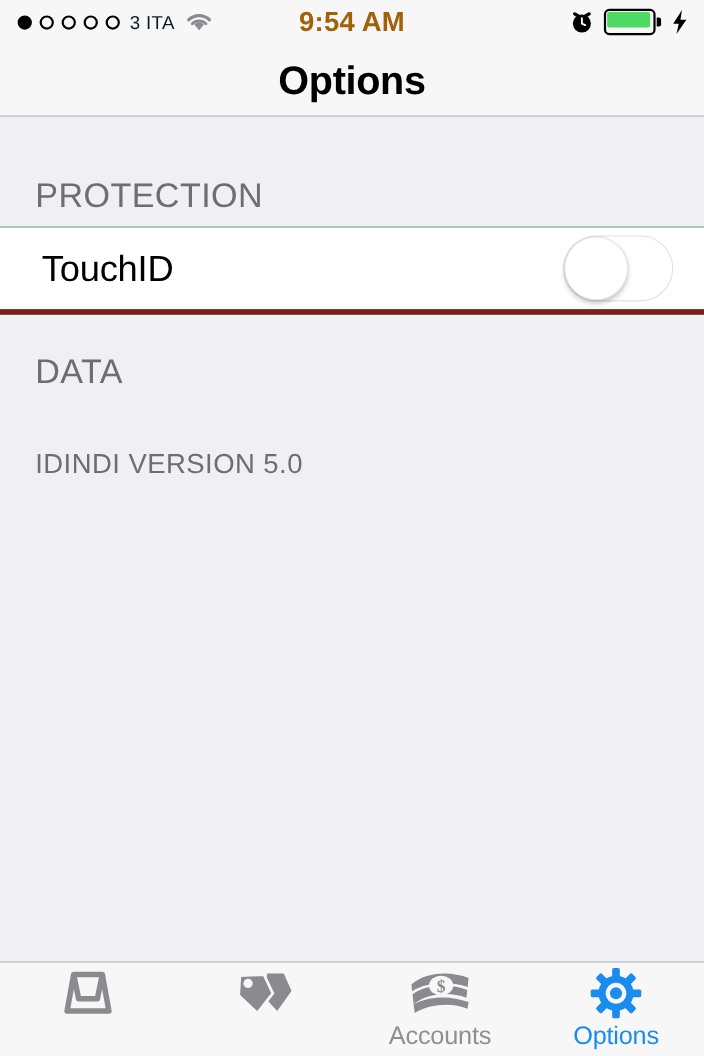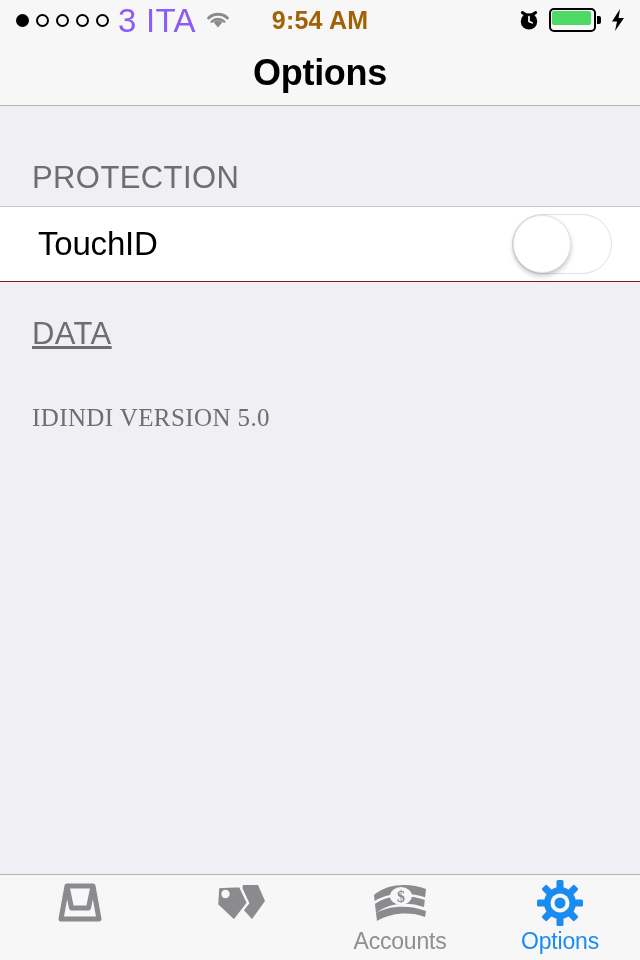--- a/index.html
+++ b/index.html
@@ -15,21 +15,21 @@
   
   .status-bar {
     position:absolute; top:0; left:0; width:640px; height:40px;
     background:#f7f7f7;
     display:flex; align-items:center;
   }
   .status-left { position:absolute; left:16px; top:0; height:40px; display:flex; align-items:center; gap:9px; }
   .sig-dots { display:flex; align-items:center; gap:7px; }
   .dot { width:13px; height:13px; border-radius:50%; border:2px solid #000; }
   .dot.filled { background:#000; }
-  .carrier { font-size:33px; color:#8b5cf6; letter-spacing:0.3px; line-height:1; }
+  .carrier { font-size:17px; color:#0f172a; letter-spacing:0.3px; line-height:1; }
   .wifi { width:26px; height:20px; position:relative; }
 
   .status-center {
     position:absolute; left:0; width:640px; top:0; height:40px;
     display:flex; align-items:center; justify-content:center;
   }
   .clock { font-size:25px; font-weight:bold; color:#a16207; letter-spacing:0.2px; }
 
   .status-right { position:absolute; right:14px; top:0; height:40px; display:flex; align-items:center; gap:9px; }
   .alarm { width:22px; height:22px; position:relative; }
@@ -51,23 +51,23 @@
   
   .content { position:absolute; top:107px; left:0; width:640px; height:767px; background:#efeff4; overflow:hidden; }
 
   .section-header {
     height:auto;
     padding:0 0 10px 32px;
     display:flex; align-items:flex-end;
     font-size:31px; color:#6d6d72; letter-spacing:0.4px;
   }
   .sh-protection { height:99px; }
-  .sh-data { height:80px;text-decoration:underline; }
-
-  .group { background:#15803d; border-top:1px solid #c8c7cc; border-bottom:1px solid #7f1d1d;text-align:center; }
+  .sh-data { height:80px; }
+
+  .group { background:#15803d; border-top:1px solid #c8c7cc; border-bottom:5px solid #7f1d1d;text-align:center; }
   .cell {
     position:relative; height:74px;
     display:flex; align-items:center; justify-content:space-between;
     padding:0 28px 0 38px;
     background:#ffffff;
   }
   .cell + .cell::before {
     content:""; position:absolute; left:32px; right:0; top:0; height:1px; background:#c8c7cc;
   }
   .cell-label { font-size:33px; color:#000; letter-spacing:-0.2px; }
@@ -79,21 +79,21 @@
     background:#ffffff; border:1.5px solid #e0e0e2;
   }
   .switch-knob {
     position:absolute; left:1px; top:1px; width:58px; height:58px; border-radius:50%;
     background:#ffffff; border:1px solid #e6e6e8;
     box-shadow:0 3px 5px rgba(0,0,0,0.22), 0 0 1px rgba(0,0,0,0.12);
   }
 
   .footer-note {
     padding:42px 0 0 32px;
-    font-size:25px; color:#6d6d72; letter-spacing:0.4px;font-family:Liberation Serif, serif;
+    font-size:25px; color:#6d6d72; letter-spacing:0.4px;
   }
 
   
   .tab-bar {
     position:absolute; left:0; bottom:0; width:640px; height:86px;
     background:#f7f7f7; border-top:1px solid #b2b2b2;
     display:flex; align-items:stretch;
   }
   .tab { flex:1 1 0; display:flex; flex-direction:column; align-items:center; justify-content:flex-start; padding-top:6px; }
   .tab-icon { height:44px; display:flex; align-items:center; justify-content:center; }

